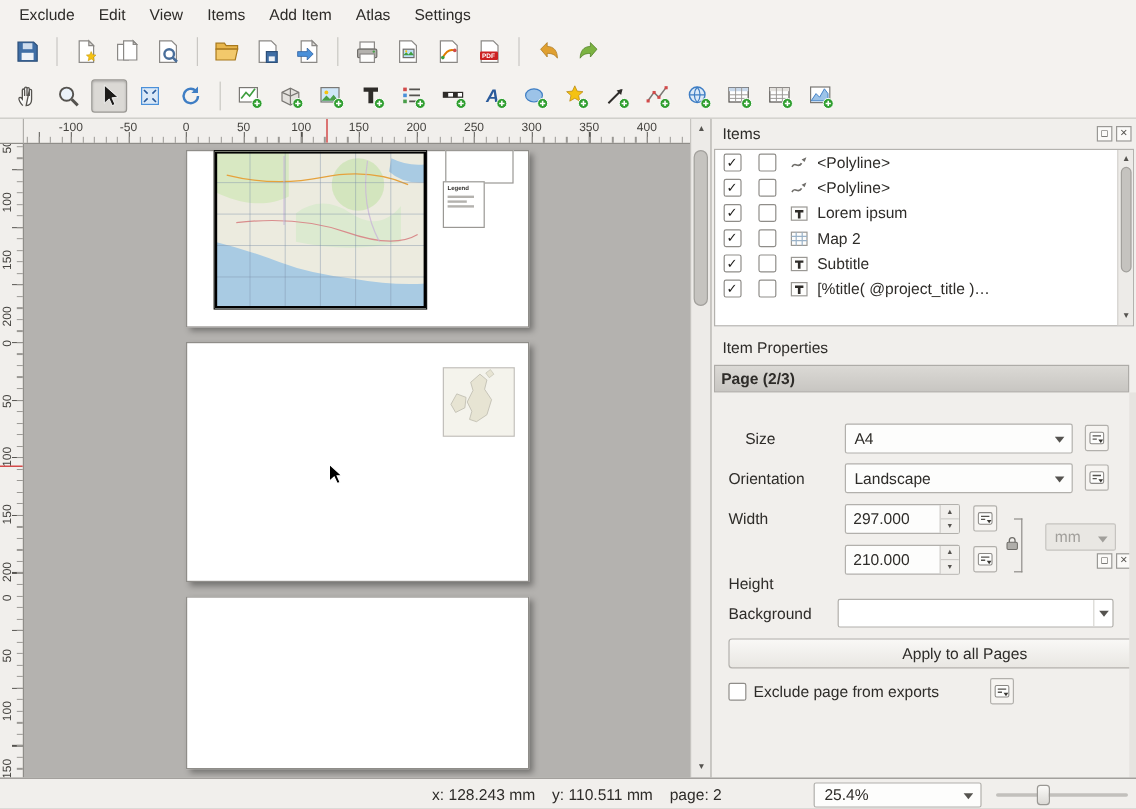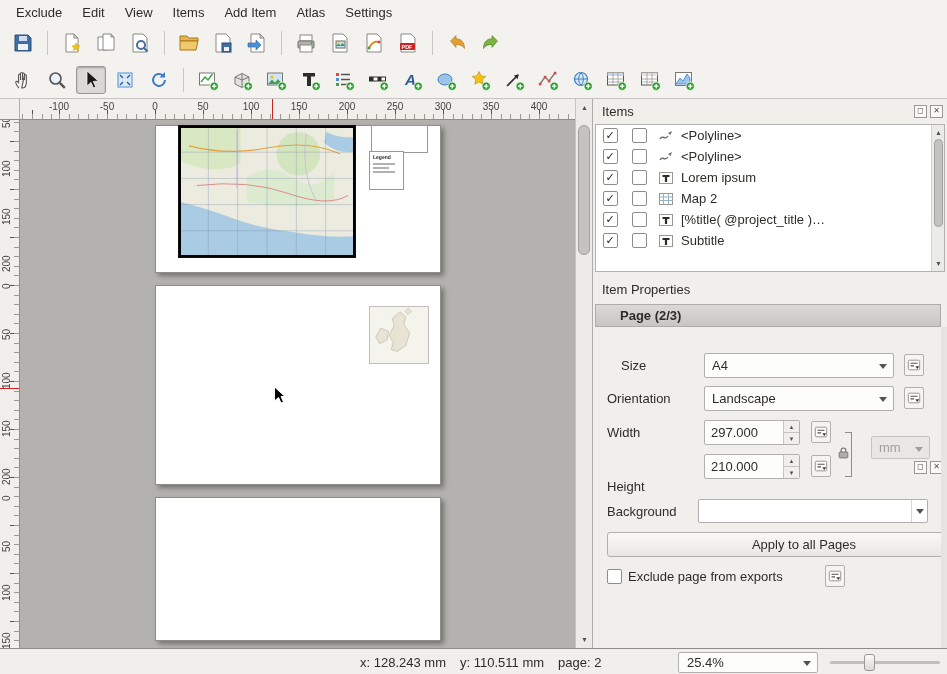--- a/index.html
+++ b/index.html
@@ -61,21 +61,21 @@
 .c3i svg{width:16px;height:16px}
 .clab{padding-left:3px;white-space:nowrap;overflow:hidden}
 .ithc.c3{flex:1;justify-content:flex-start;padding-left:6px;border-right:none}
 .irow{display:flex;align-items:center;height:21px}
 .cb{width:15px;height:15px;border:1px solid #8f8d89;border-radius:2px;background:#fff;display:flex;align-items:center;justify-content:center;font-size:11px;color:#1c1b19;font-weight:bold}
 .cb.checked::after{content:"✓"}
 .itscroll{position:absolute;right:0;top:0;bottom:0;width:13px;background:#edebe8;border-left:1px solid #d4d2ce}
 .itscroll .sarr{width:11px}
 .itthumb{position:absolute;left:2px;width:9px;border-radius:5px;background:#c5c3bf;border:1px solid #a2a09c}
 
-.pageheader{position:absolute;left:2px;right:6px;top:205px;height:23px;background:linear-gradient(#dbd9d5,#c8c6c2);border:1px solid #aeaca8;display:flex;align-items:center;padding-left:24px;font-weight:bold}
+.pageheader{position:absolute;left:2px;right:6px;top:205px;height:23px;background:linear-gradient(#dbd9d5,#c8c6c2);border:1px solid #aeaca8;display:flex;align-items:center;padding-left:5px;font-weight:bold}
 .flabel{position:absolute;font-size:13px}
 .combo{position:absolute;height:25px;background:#fdfdfc;border:1px solid #b2b0ac;border-radius:2px;display:flex;align-items:center;padding:0 22px 0 7px;white-space:nowrap}
 .combo .arr{position:absolute;right:6px;top:10px;width:0;height:0;border-left:4px solid transparent;border-right:4px solid transparent;border-top:5px solid #55534f}
 .combo.disabled{background:#e9e7e3;color:#a19f9b;border-color:#c6c4c0}
 .combo.disabled .arr{border-top-color:#a19f9b}
 .spin{position:absolute;width:96px;height:25px;background:#fdfdfc;border:1px solid #b2b0ac;border-radius:2px}
 .spin input{position:absolute;left:6px;top:2px;width:62px;height:19px;border:none;outline:none;font:inherit;background:transparent;color:#2e2c29}
 .spbtns{position:absolute;right:0;top:0;bottom:0;width:16px;border-left:1px solid #c6c4c0;display:flex;flex-direction:column}
 .spb{flex:1;display:flex;align-items:center;justify-content:center;font-size:6px;color:#55534f;background:#f1efec}
 .spb:first-child{border-bottom:1px solid #c6c4c0}
@@ -561,36 +561,36 @@
             </span>
           <span class="c2">
               <span class="cb"></span>
             </span>
           <span class="c3i">
               <svg viewBox="0 0 16 16">
                 <rect x="1.5" y="2.5" width="13" height="11" fill="#fdfdfc" stroke="#9a9894"></rect>
                 <path d="M4.5 5h7v2H9.1v5H6.9V7H4.5z" fill="#2e2c29"></path>
               </svg>
             </span>
-          <span class="clab">[%title( @project_title )…</span>
+          <span class="clab">Subtitle</span>
         </div>
         <div class="irow">
           <span class="c1">
               <span class="cb checked"></span>
             </span>
           <span class="c2">
               <span class="cb"></span>
             </span>
           <span class="c3i">
               <svg viewBox="0 0 16 16">
                 <rect x="1.5" y="2.5" width="13" height="11" fill="#fdfdfc" stroke="#9a9894"></rect>
                 <path d="M4.5 5h7v2H9.1v5H6.9V7H4.5z" fill="#2e2c29"></path>
               </svg>
             </span>
-          <span class="clab">Subtitle</span>
+          <span class="clab">[%title( @project_title )…</span>
         </div>
       </div>
       <div class="itscroll">
         <div class="sarr" style="top:0">▲</div>
         <div class="itthumb" style="top:14px;height:88px"></div>
         <div class="sarr" style="bottom:0">▼</div>
       </div>
     </div>
 
     <div class="ptitle" style="top:178px">

